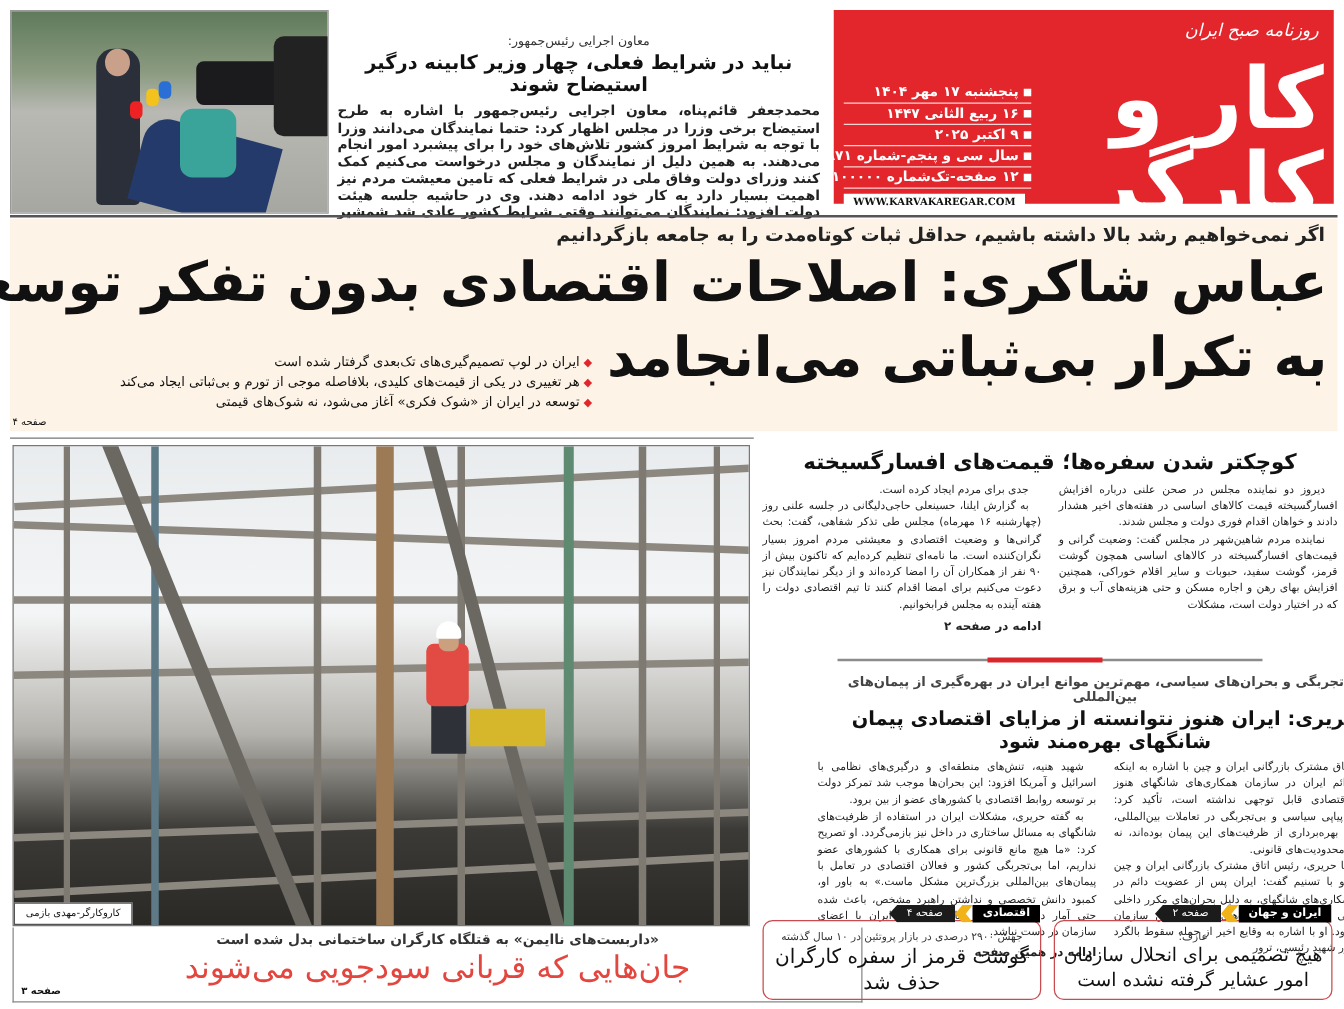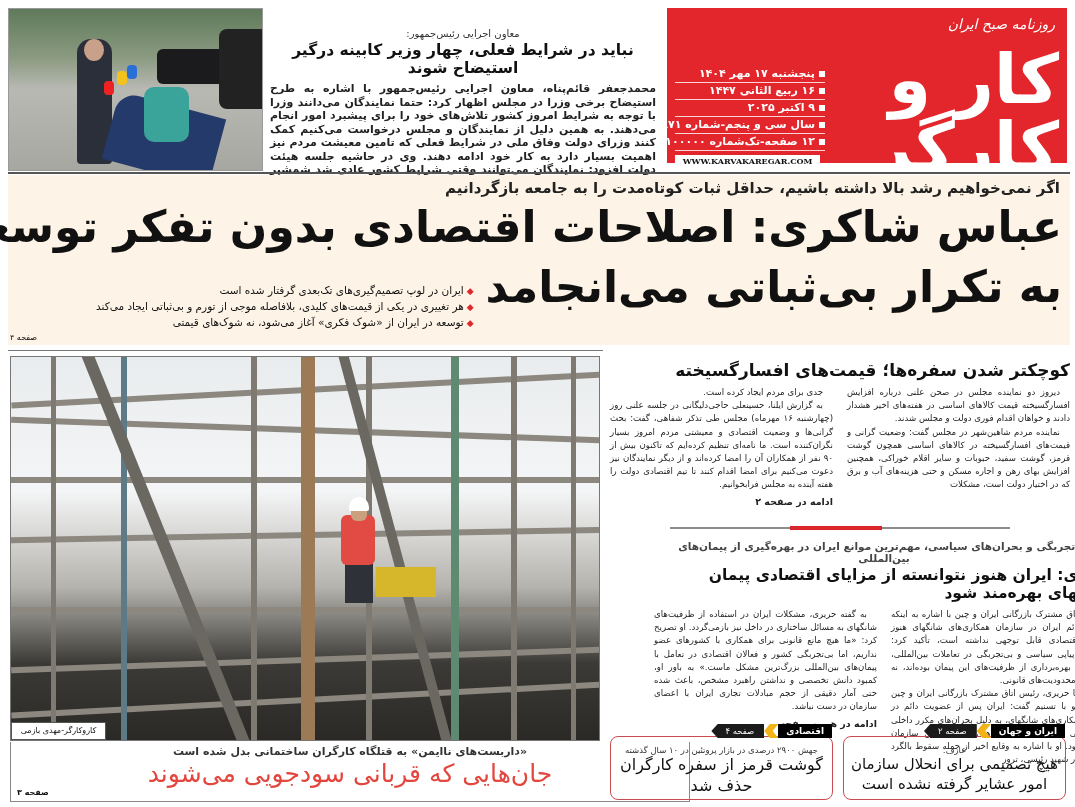--- a/index.html
+++ b/index.html
@@ -111,21 +111,21 @@
     }
 
     #photo-caption { left: 10px; top: 742px; width: 680px; height: 60px; border: 1px solid #888; border-top: none; direction: rtl; text-align: center; }
     #photo-caption .kicker { font-size: 11px; font-weight: bold; color: #333; margin-top: 3px; }
     #photo-caption .headline { font-size: 25px; color: #e3463e; font-weight: normal; line-height: 1.3; }
     #photo-caption .page-ref { position: absolute; left: 6px; bottom: 4px; font-size: 8px; font-weight: bold; }
 
     
     .story { direction: rtl; }
     .story .kicker { font-size: 12px; font-weight: bold; color: #444; text-align: center; }
-    .story .headline { font-size: 17px; font-weight: bold; margin: 2px 0 6px; }
+    .story .headline { font-size: 17px; font-weight: bold; text-align: center; margin: 2px 0 6px; }
     .story .cols { display: flex; gap: 14px; }
     .story .col { flex: 1; font-size: 8.6px; line-height: 13.2px; text-align: justify; color: #222; }
     .story .col p { text-indent: 10px; }
     .story .cont { font-size: 9.5px; font-weight: bold; margin-top: 3px; }
 
     #story-1 { left: 610px; top: 358px; width: 460px; }
     #story-2 { left: 610px; top: 540px; width: 460px; margin-left: 44px; }
 
     .divider { left: 670px; width: 340px; height: 2px; background: #8c8c8c; }
     .divider .red { position: absolute; left: 120px; width: 92px; height: 4px; top: -1px; background: #d9262d; }
@@ -250,20 +250,21 @@
 
 <div id="story-2" class="abs story">
   <div class="kicker" style="font-size:10.5px;">بی‌تجربگی و بحران‌های سیاسی، مهم‌ترین موانع ایران در بهره‌گیری از پیمان‌های بین‌المللی</div>
   <div class="headline" style="font-size:15.5px;">حریری: ایران هنوز نتوانسته از مزایای اقتصادی پیمان شانگهای بهره‌مند شود</div>
   <div class="cols">
     <div class="col">
       <p>رئیس اتاق مشترک بازرگانی ایران و چین با اشاره به اینکه عضویت دائم ایران در سازمان همکاری‌های شانگهای هنوز دستاورد اقتصادی قابل توجهی نداشته است، تأکید کرد: بحران‌های پیاپی سیاسی و بی‌تجربگی در تعاملات بین‌المللی، مانع اصلی بهره‌برداری از ظرفیت‌های این پیمان بوده‌اند، نه تحریم‌ها یا محدودیت‌های قانونی.</p>
       <p>مجیدرضا حریری، رئیس اتاق مشترک بازرگانی ایران و چین در گفت‌وگو با تسنیم گفت: ایران پس از عضویت دائم در سازمان همکاری‌های شانگهای، به دلیل بحران‌های مکرر داخلی و بین‌المللی نتوانسته از ظرفیت‌های اقتصادی این سازمان بهره‌مند شود. او با اشاره به وقایع اخیر از جمله سقوط بالگرد رئیس‌جمهور شهید رئیسی، ترور</p>
     </div>
     <div class="col">
+      <p>شهید هنیه، تنش‌های منطقه‌ای و درگیری‌های نظامی با اسرائیل و آمریکا افزود: این بحران‌ها موجب شد تمرکز دولت بر توسعه روابط اقتصادی با کشورهای عضو از بین برود.</p>
       <p>به گفته حریری، مشکلات ایران در استفاده از ظرفیت‌های شانگهای به مسائل ساختاری در داخل نیز بازمی‌گردد. او تصریح کرد: «ما هیچ مانع قانونی برای همکاری با کشورهای عضو نداریم، اما بی‌تجربگی کشور و فعالان اقتصادی در تعامل با پیمان‌های بین‌المللی بزرگ‌ترین مشکل ماست.» به باور او، کمبود دانش تخصصی و نداشتن راهبرد مشخص، باعث شده حتی آمار دقیقی از حجم مبادلات تجاری ایران با اعضای سازمان در دست نباشد.</p>
       <div class="cont">ادامه در همین صفحه</div>
     </div>
   </div>
 </div>
 
 <div id="teaser-1" class="teaser">
   <div class="tab">
     <span class="sec">ایران و جهان</span>
     <span class="chev">«</span>

